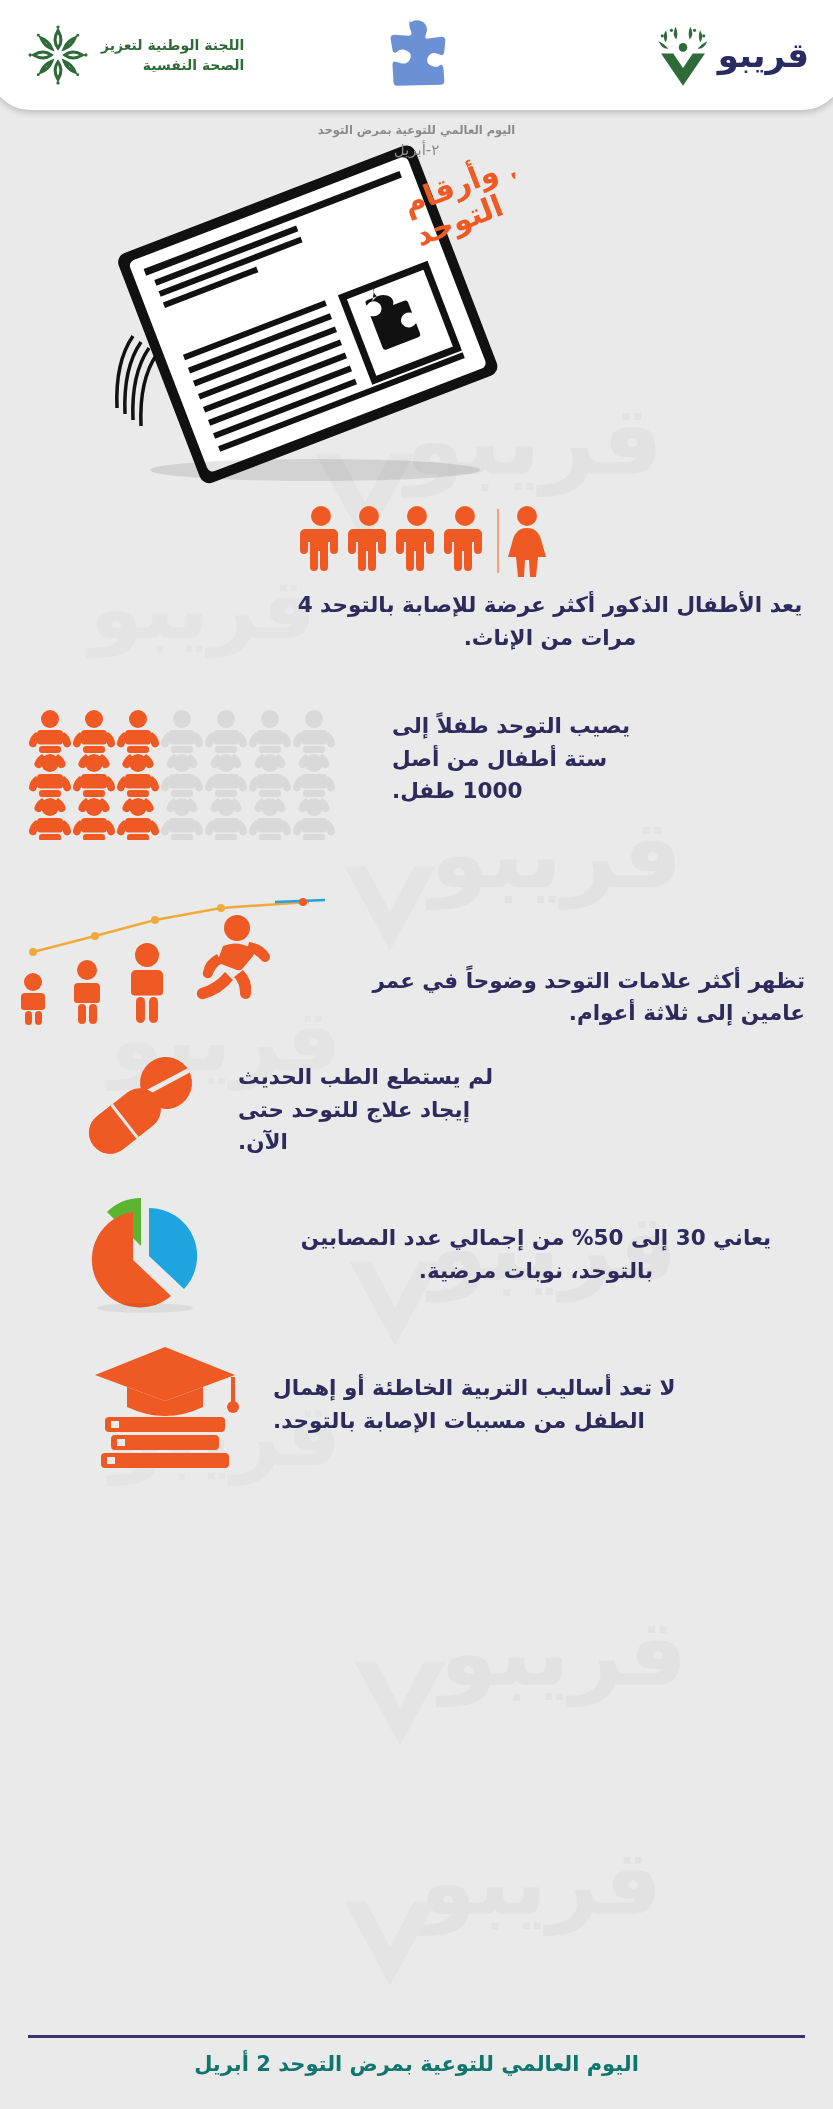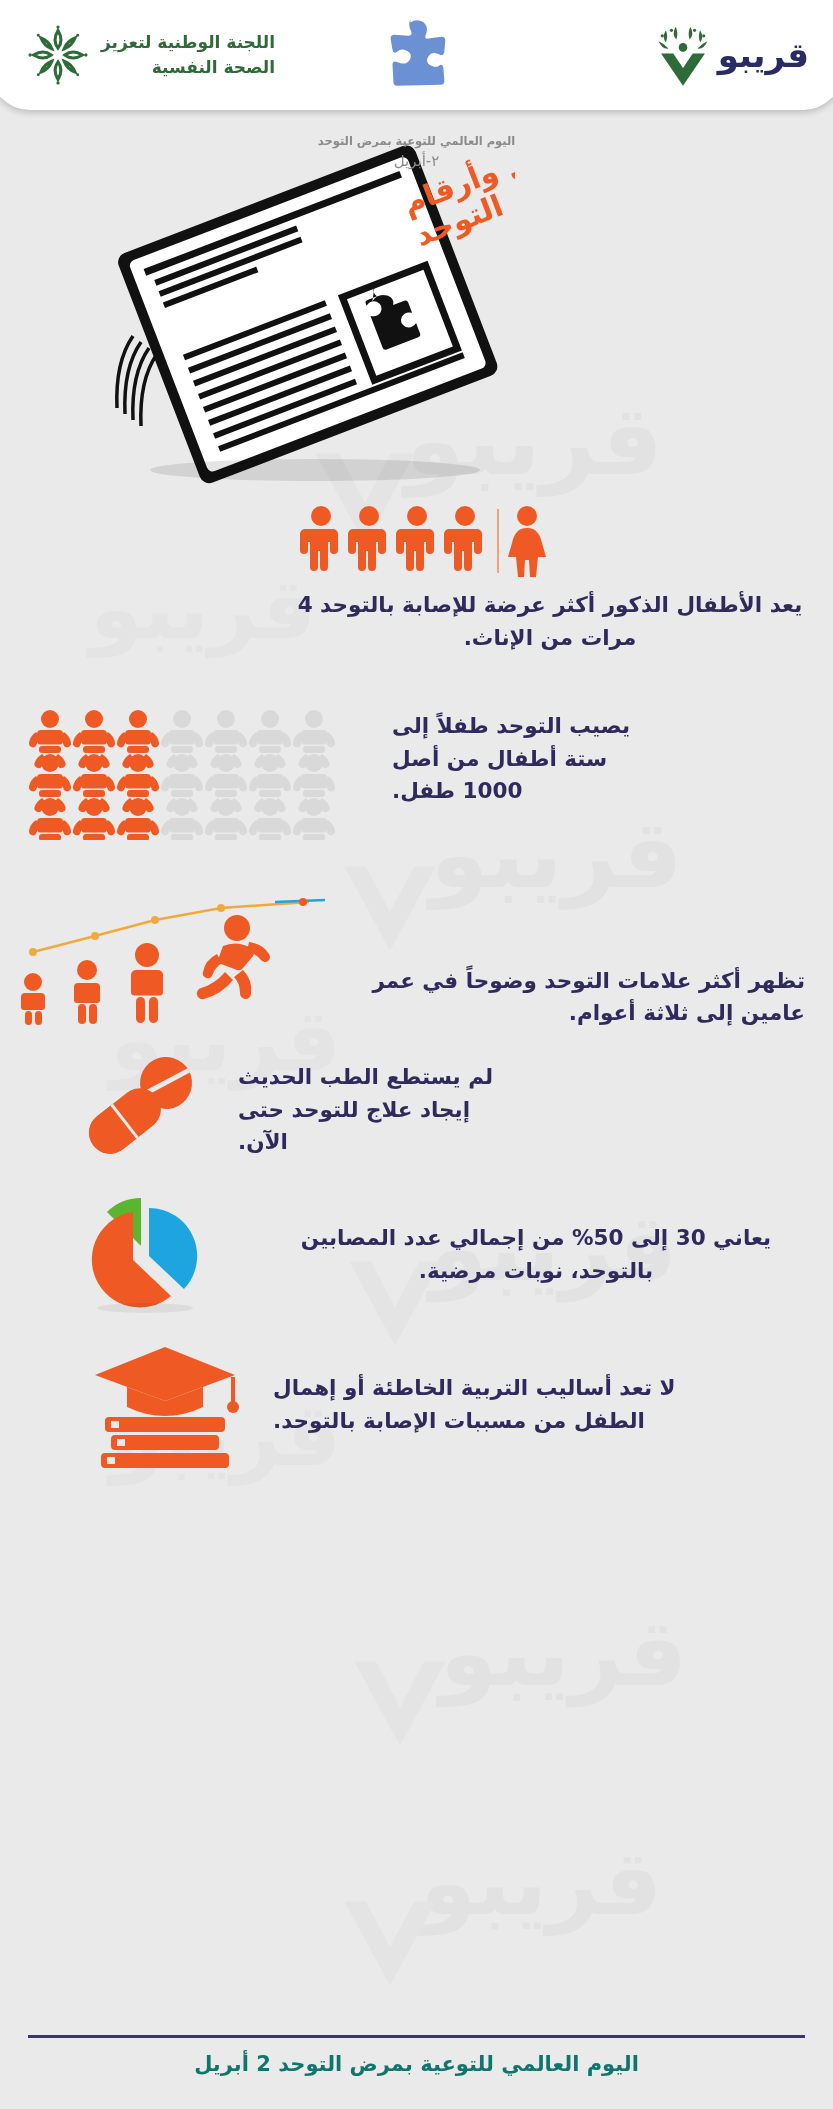--- a/index.html
+++ b/index.html
@@ -43,21 +43,21 @@
 
   
   .ncmh-logo {
     display: flex;
     flex-direction: row-reverse;
     align-items: center;
     gap: 9px;
   }
   .ncmh-mark { width: 68px; height: 68px; flex: 0 0 68px; }
   .ncmh-text {
-    font-size: 17px;
+    font-size: 14px;
     line-height: 1.45;
     color: #2f6b38;
     text-align: right;
     font-weight: 700;
     white-space: pre-line;
     direction: rtl;
   }
 
   
   .qaribo-logo {
@@ -80,21 +80,21 @@
     position: absolute;
     top: 18px;
     left: 50%;
     transform: translateX(-50%);
     width: 260px;
     text-align: center;
     z-index: 6;
   }
   .puzzle-svg { width: 66px; height: 92px; }
   .badge-caption {
-    margin-top: 19px;
+    margin-top: 8px;
     font-size: 11.5px;
     font-weight: 700;
     color: #8b8b8b;
     direction: rtl;
     line-height: 1.5;
   }
   .badge-caption .sub { font-size: 15px; display: block; font-weight: 400; }
 
   
   .wm {

